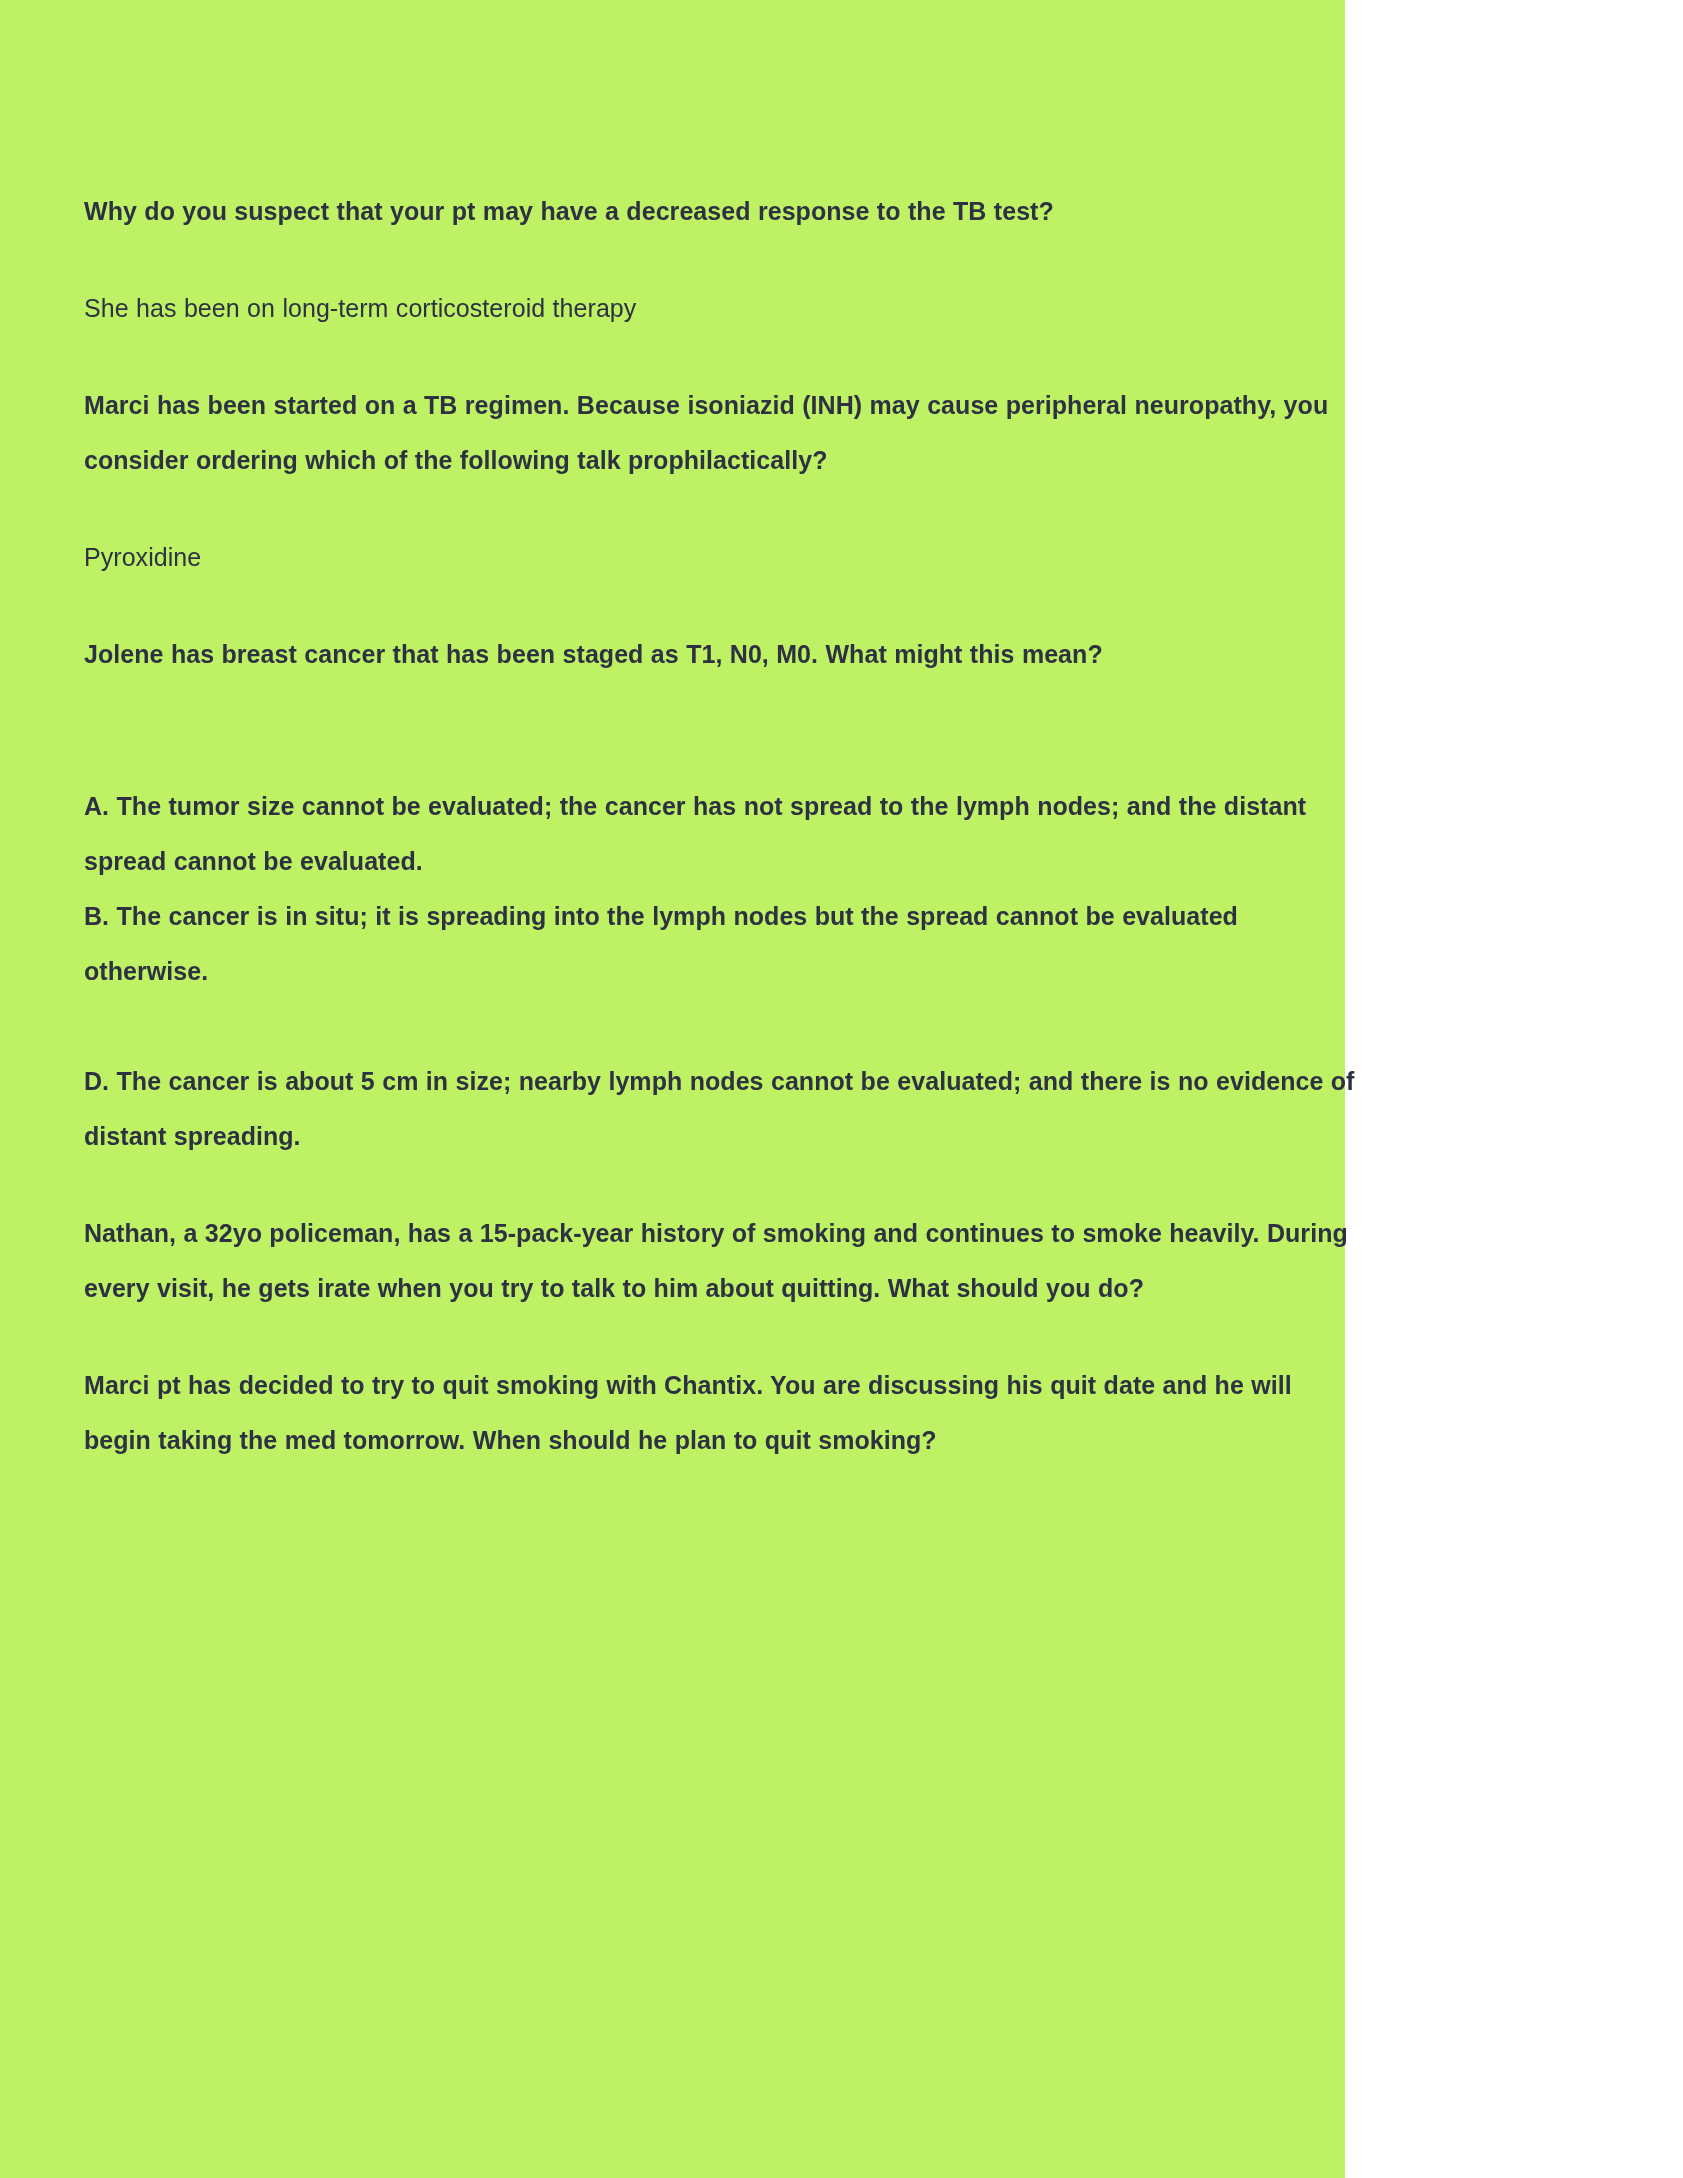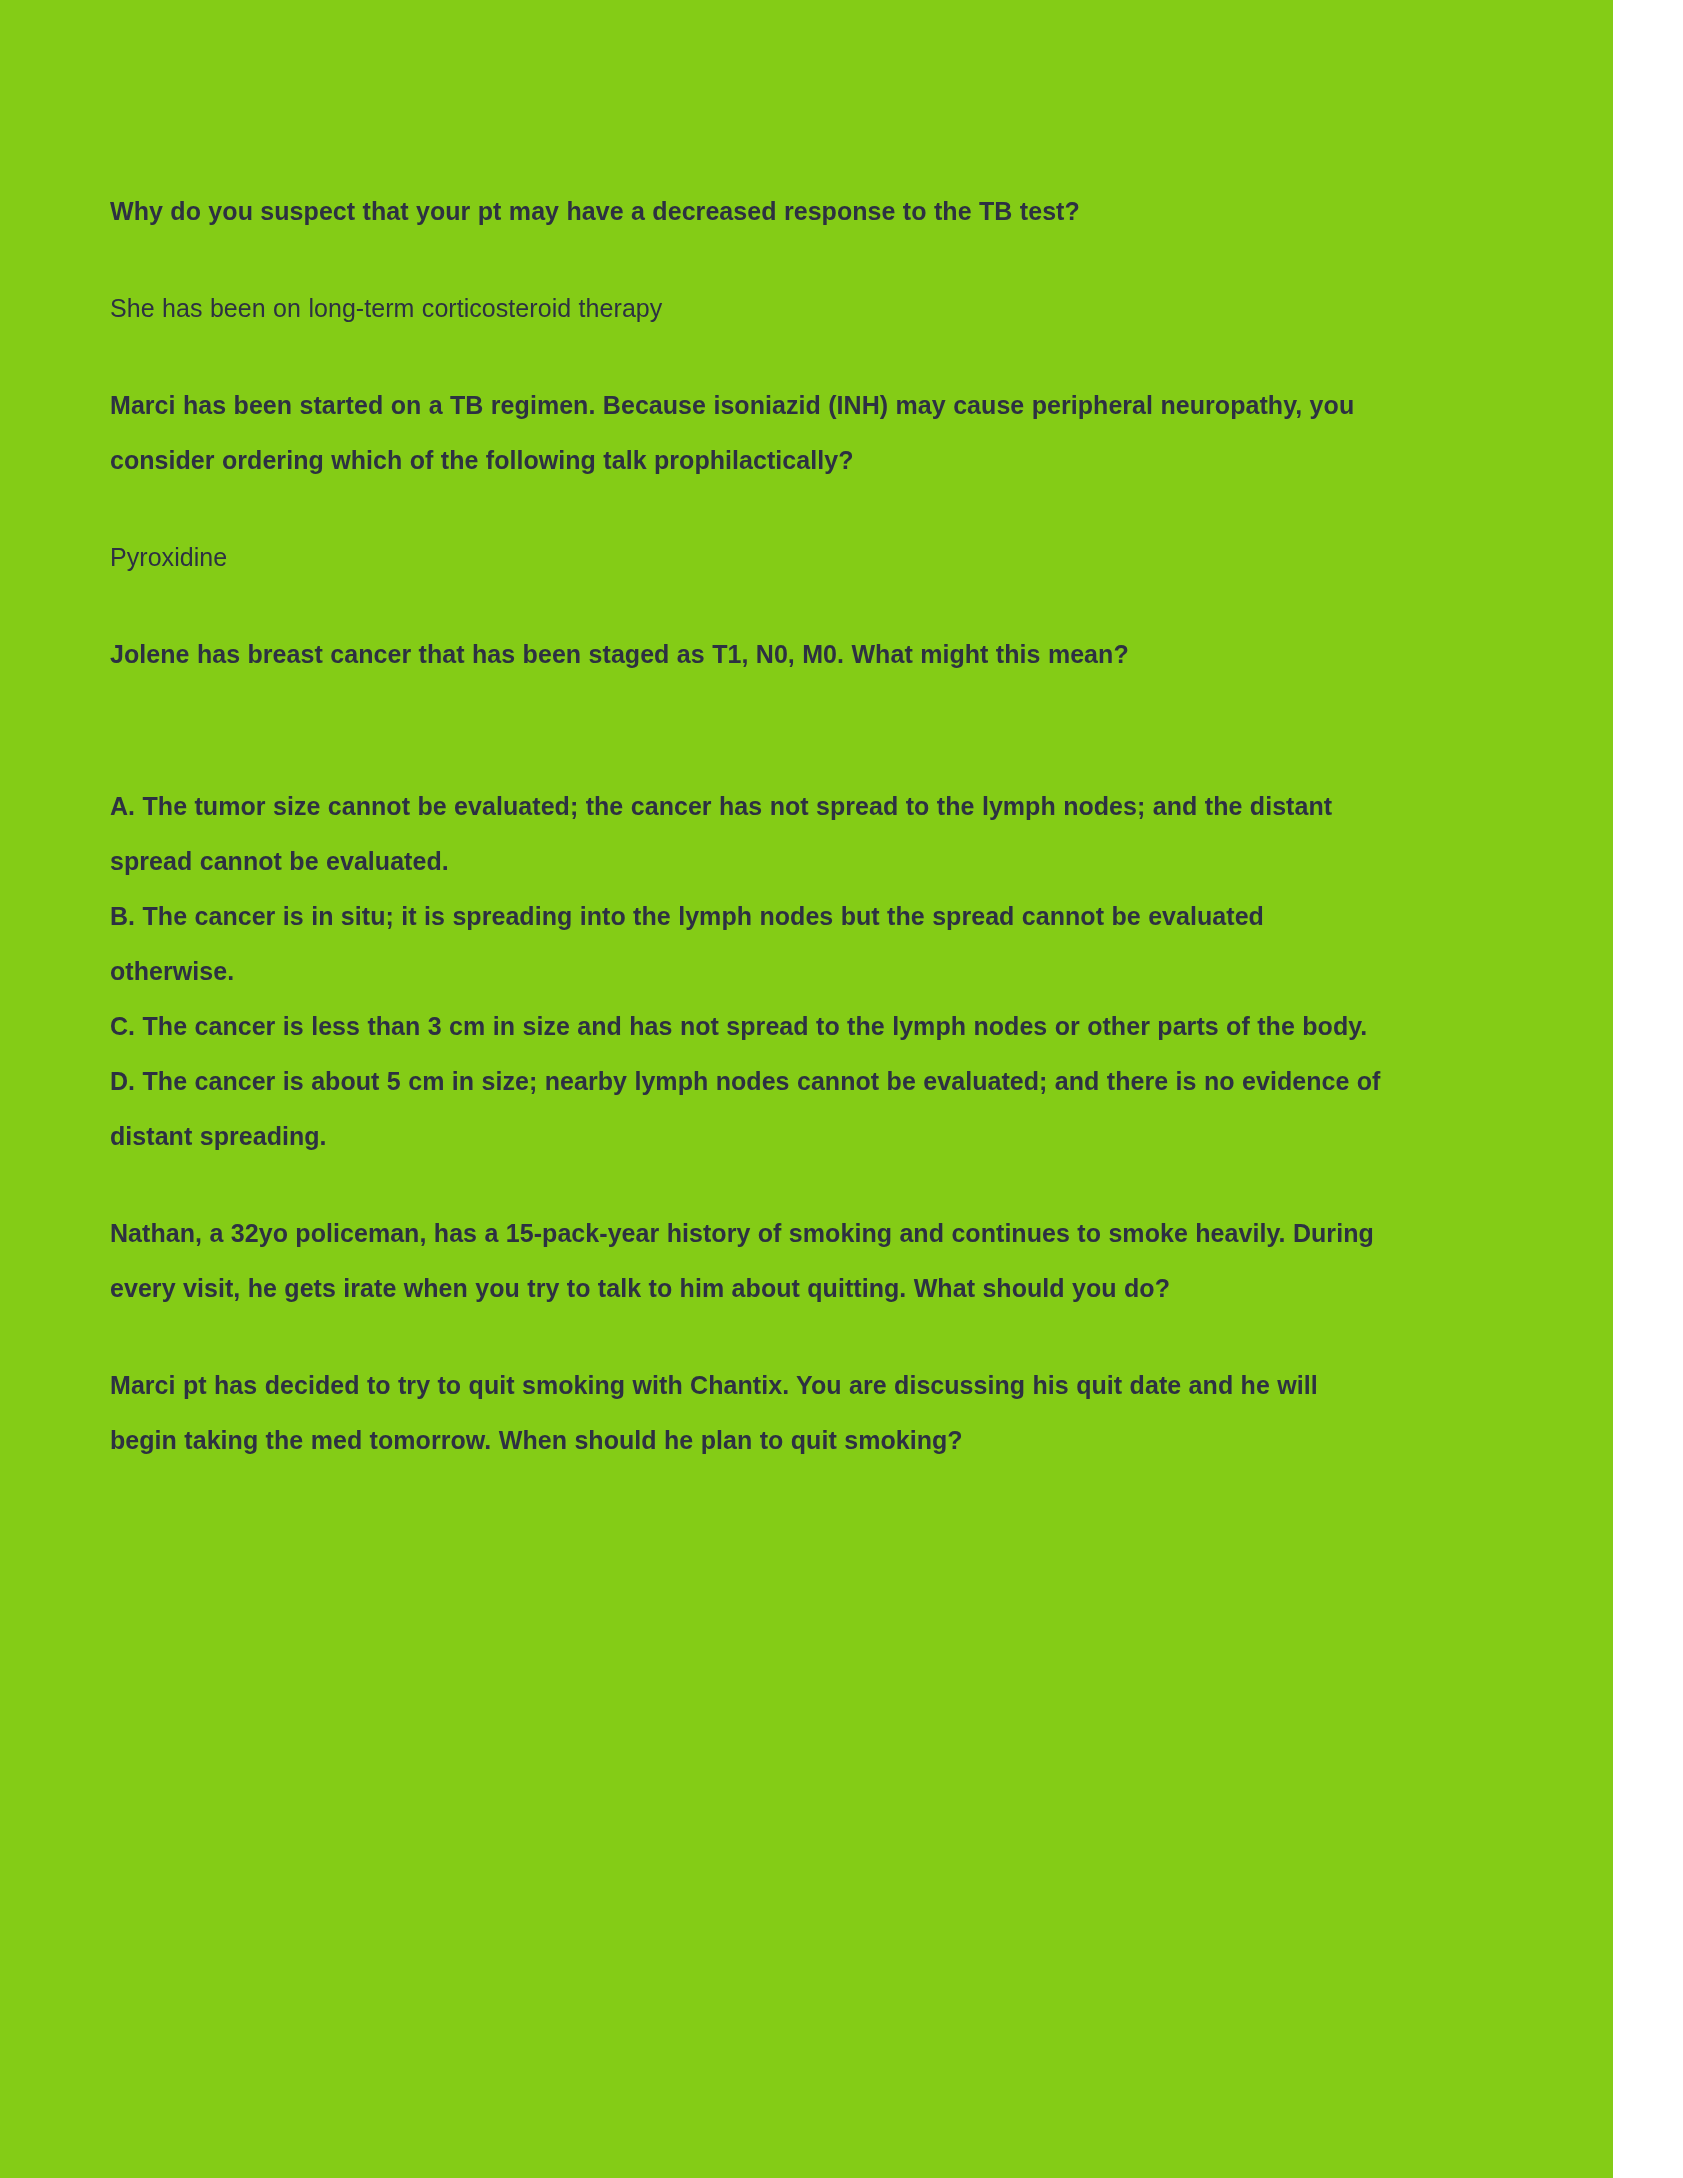--- a/index.html
+++ b/index.html
@@ -10,25 +10,25 @@
   }
   body {
     width: 1683px;
     height: 2178px;
     font-family: "Liberation Sans", "DejaVu Sans", sans-serif;
     -webkit-font-smoothing: antialiased;
   }
 
   .page {
     position: relative;
-    width: 1613px;
+    width: 1345px;
     height: 2178px;
-    background: #84cc16;
+    background: #bef264;
     box-sizing: border-box;
-    padding: 184px 213px 0 110px;
+    padding: 184px 213px 0 84px;
   }
 
   .doc-body {
     width: 1275px;
   }
 
   p.block {
     margin: 0 0 42px 0;
     padding: 0;
     color: #2d3142;
@@ -69,21 +69,21 @@
     <p class="block q">Marci has been started on a TB regimen. Because isoniazid (INH) may cause peripheral neuropathy, you consider ordering which of the following talk prophilactically?</p>
 
     <p class="block a">Pyroxidine</p>
 
     <p class="block q">Jolene has breast cancer that has been staged as T1, N0, M0. What might this mean?</p>
 
     <p class="block options">
       <span class="spacer-line"><br></span>
       <span>A. The tumor size cannot be evaluated; the cancer has not spread to the lymph nodes; and the distant spread cannot be evaluated.</span><br>
       <span>B. The cancer is in situ; it is spreading into the lymph nodes but the spread cannot be evaluated otherwise.</span><br>
-      <span>C. The cancer is less than 3 cm in size and has not spread to the lymph nodes or other parts of the body.</span><br>
+      <br>
       <span>D. The cancer is about 5 cm in size; nearby lymph nodes cannot be evaluated; and there is no evidence of distant spreading.</span>
     </p>
 
 
     <p class="block q">Nathan, a 32yo policeman, has a 15-pack-year history of smoking and continues to smoke heavily. During every visit, he gets irate when you try to talk to him about quitting. What should you do?</p>
 
 
     <p class="block q">Marci pt has decided to try to quit smoking with Chantix. You are discussing his quit date and he will begin taking the med tomorrow. When should he plan to quit smoking?</p>
 
   </div>

